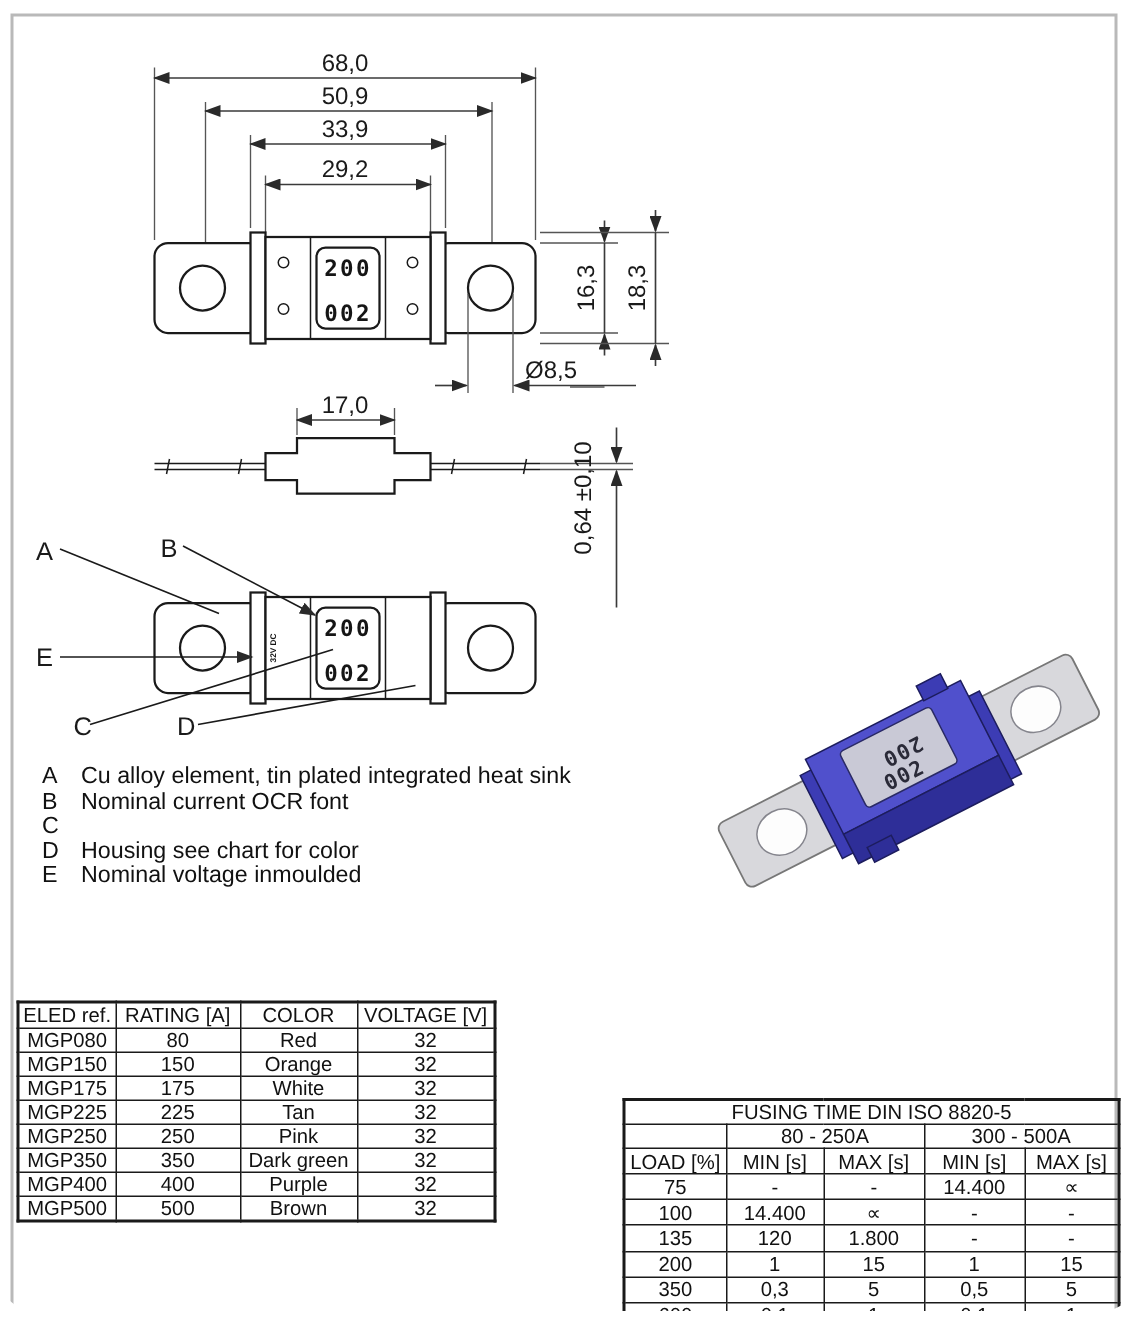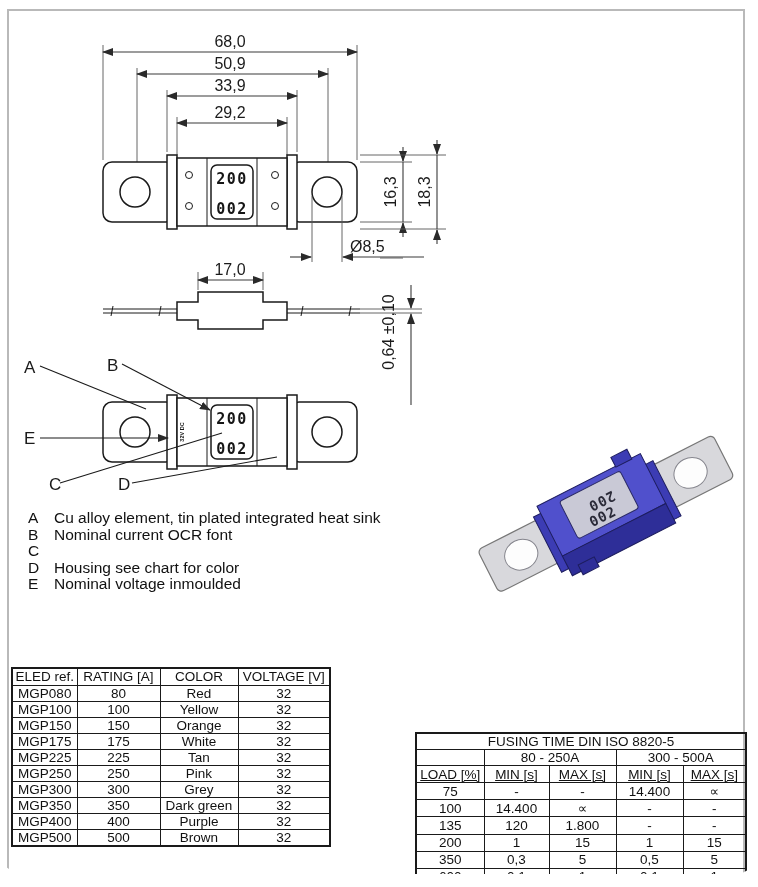--- a/index.html
+++ b/index.html
@@ -31,21 +31,21 @@
   table{border-collapse:collapse;table-layout:fixed;font-size:13.5px;color:#111;}
   td,th{border:1px solid #1a1a1a;text-align:center;padding:0;font-weight:normal;
         overflow:hidden;white-space:nowrap;}
   #ratings-table{position:absolute;left:11px;top:667px;width:318px;border:2px solid #1a1a1a;}
   #ratings-table tr{height:15.4px;}
   #ratings-table tr.hdr{height:17px;}
   #fusing-table{position:absolute;left:415px;top:732px;width:330px;border:2px solid #1a1a1a;}
   #fusing-table tr{height:17.2px;}
   #fusing-table tr.t1{height:15px;}
   #fusing-table tr.t2{height:16px;}
-  #fusing-table tr.t3{height:17px;text-decoration:underline;}
+  #fusing-table tr.t3{height:17px;}
 </style>
 </head>
 <body>
 
 <div id="stage">
   <div id="page-frame"></div>
 
   <svg id="drawing" width="460" height="505" viewBox="0 0 460 505">
     <defs>
       <marker id="aE" markerWidth="11" markerHeight="8" refX="10" refY="4" orient="auto" markerUnits="userSpaceOnUse">
@@ -221,26 +221,20 @@
       <th>COLOR</th>
       <th>VOLTAGE [V]</th>
     </tr>
     <tr>
           <td>MGP080</td>
           <td>80</td>
           <td>Red</td>
           <td>32</td>
         </tr>
     <tr>
-          <td>MGP100</td>
-          <td>100</td>
-          <td>Yellow</td>
-          <td>32</td>
-        </tr>
-    <tr>
           <td>MGP150</td>
           <td>150</td>
           <td>Orange</td>
           <td>32</td>
         </tr>
     <tr>
           <td>MGP175</td>
           <td>175</td>
           <td>White</td>
           <td>32</td>
@@ -248,26 +242,20 @@
     <tr>
           <td>MGP225</td>
           <td>225</td>
           <td>Tan</td>
           <td>32</td>
         </tr>
     <tr>
           <td>MGP250</td>
           <td>250</td>
           <td>Pink</td>
-          <td>32</td>
-        </tr>
-    <tr>
-          <td>MGP300</td>
-          <td>300</td>
-          <td>Grey</td>
           <td>32</td>
         </tr>
     <tr>
           <td>MGP350</td>
           <td>350</td>
           <td>Dark green</td>
           <td>32</td>
         </tr>
     <tr>
           <td>MGP400</td>

